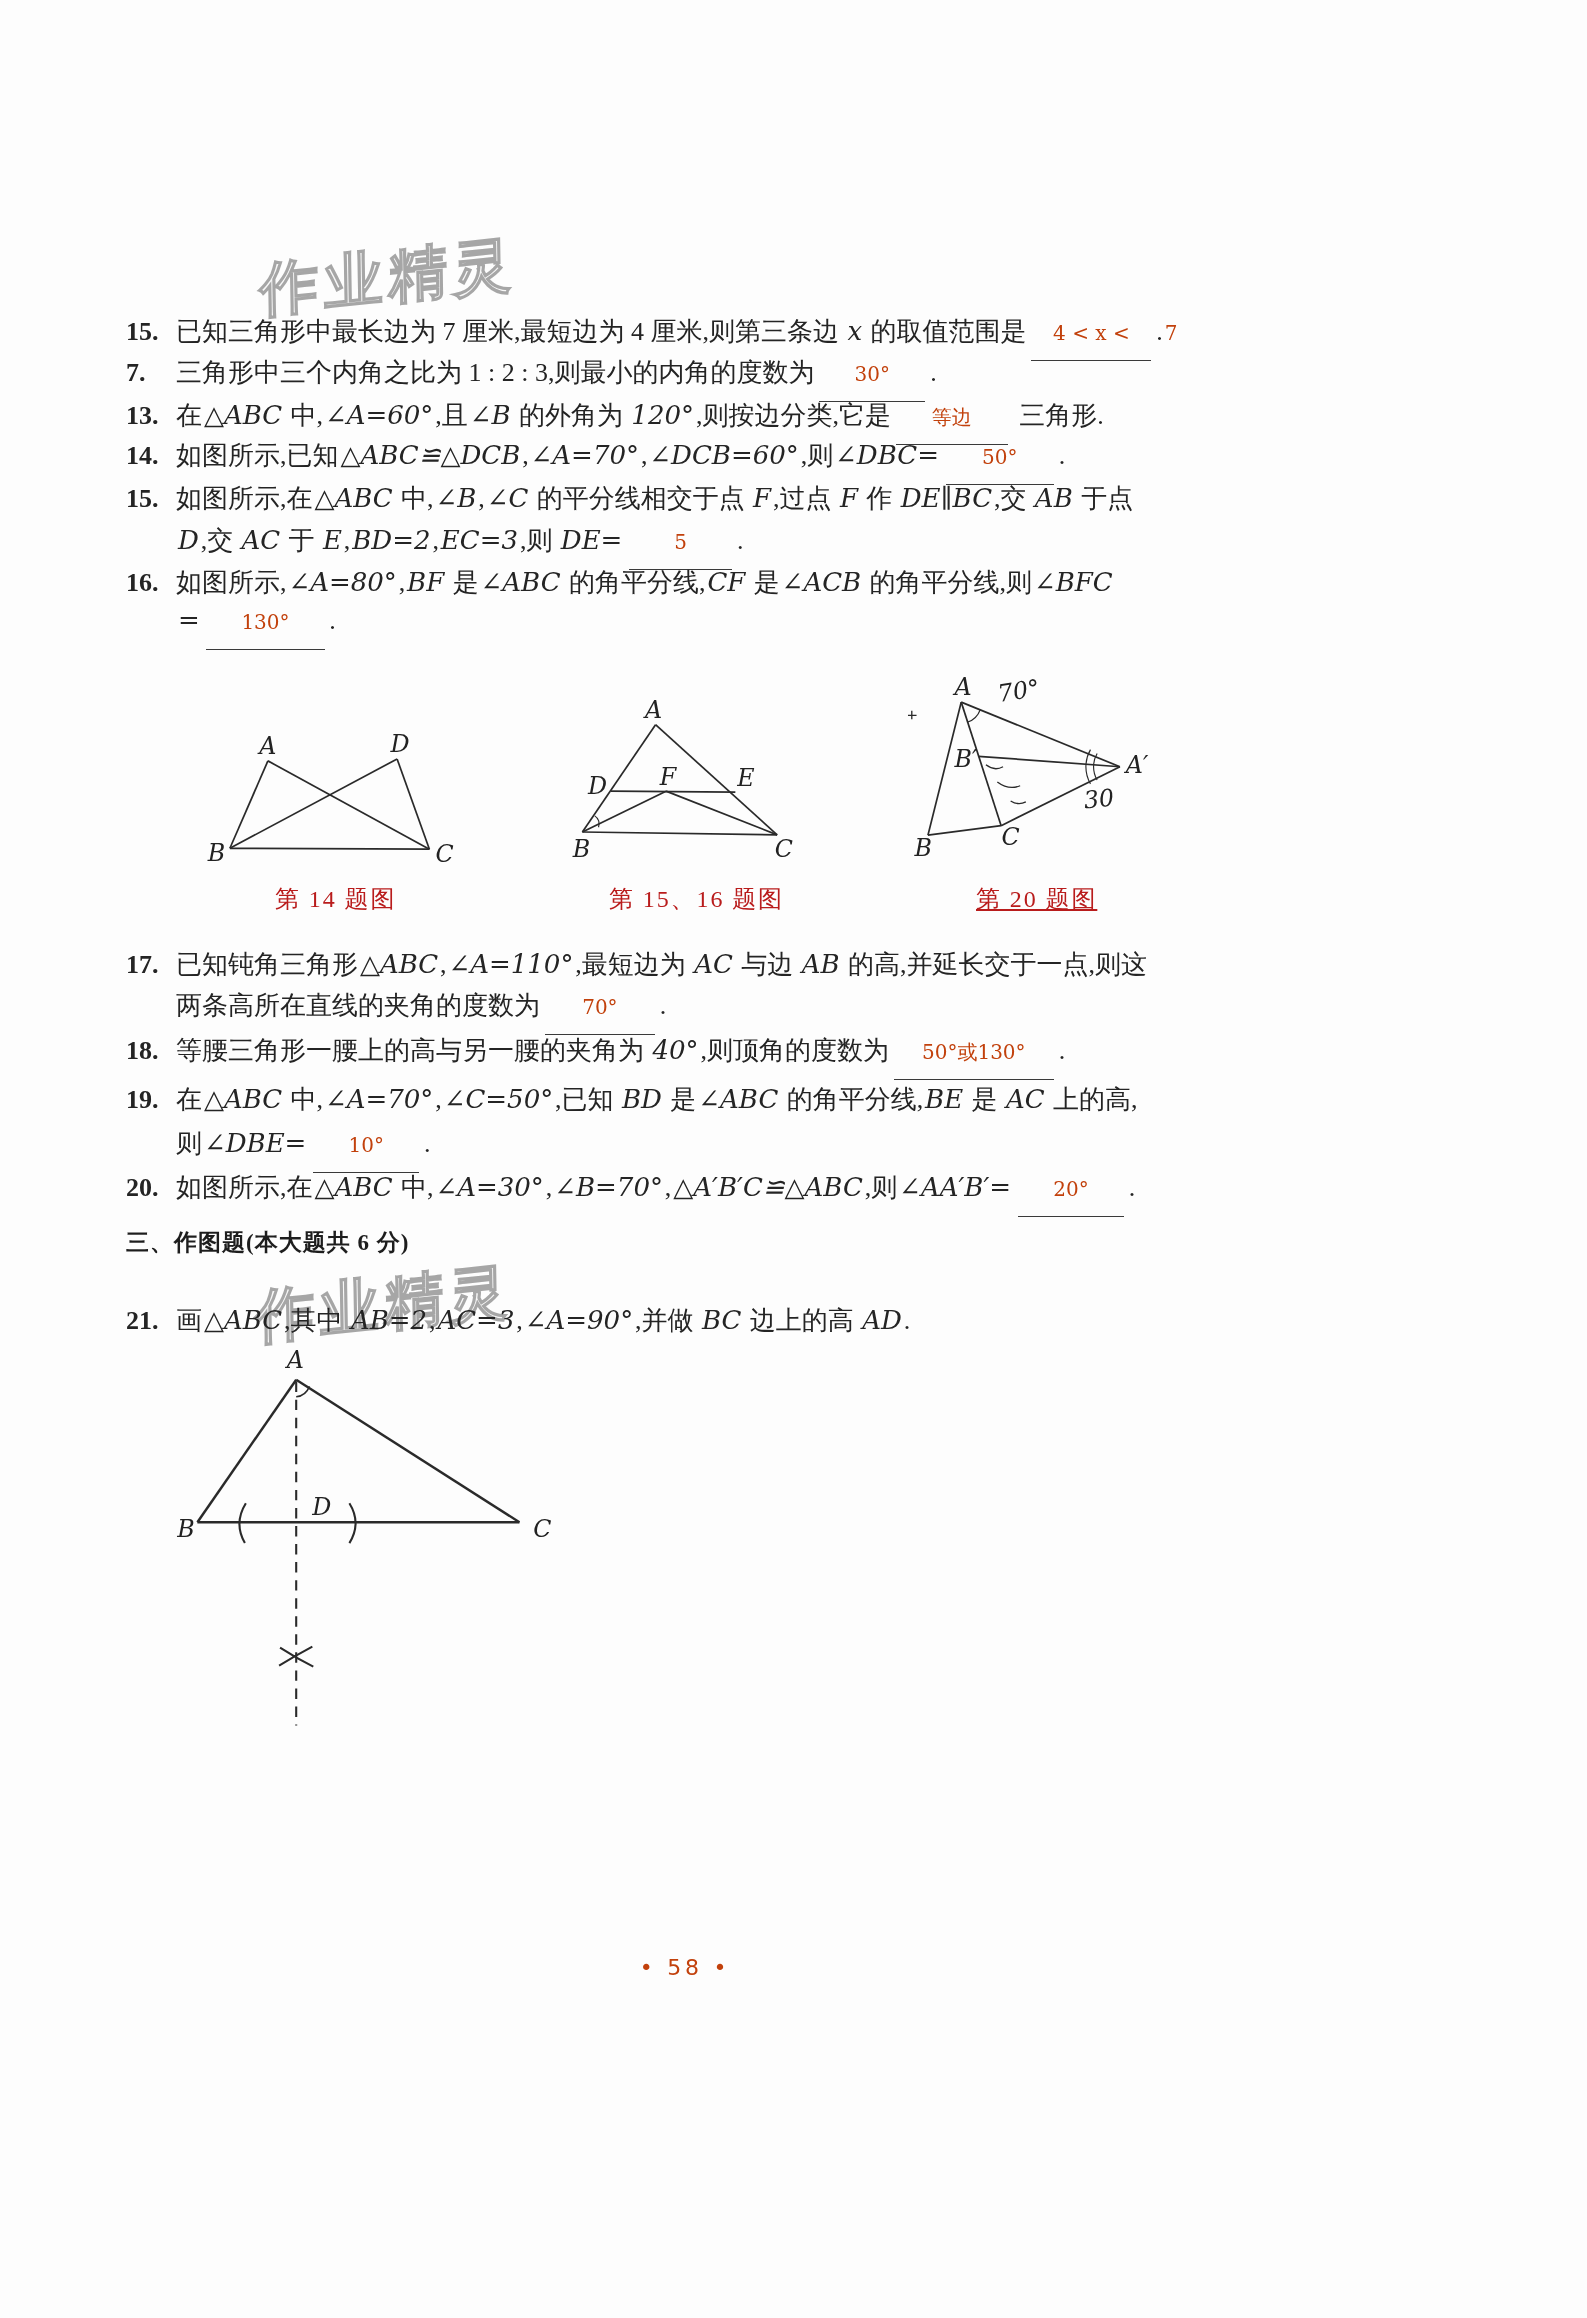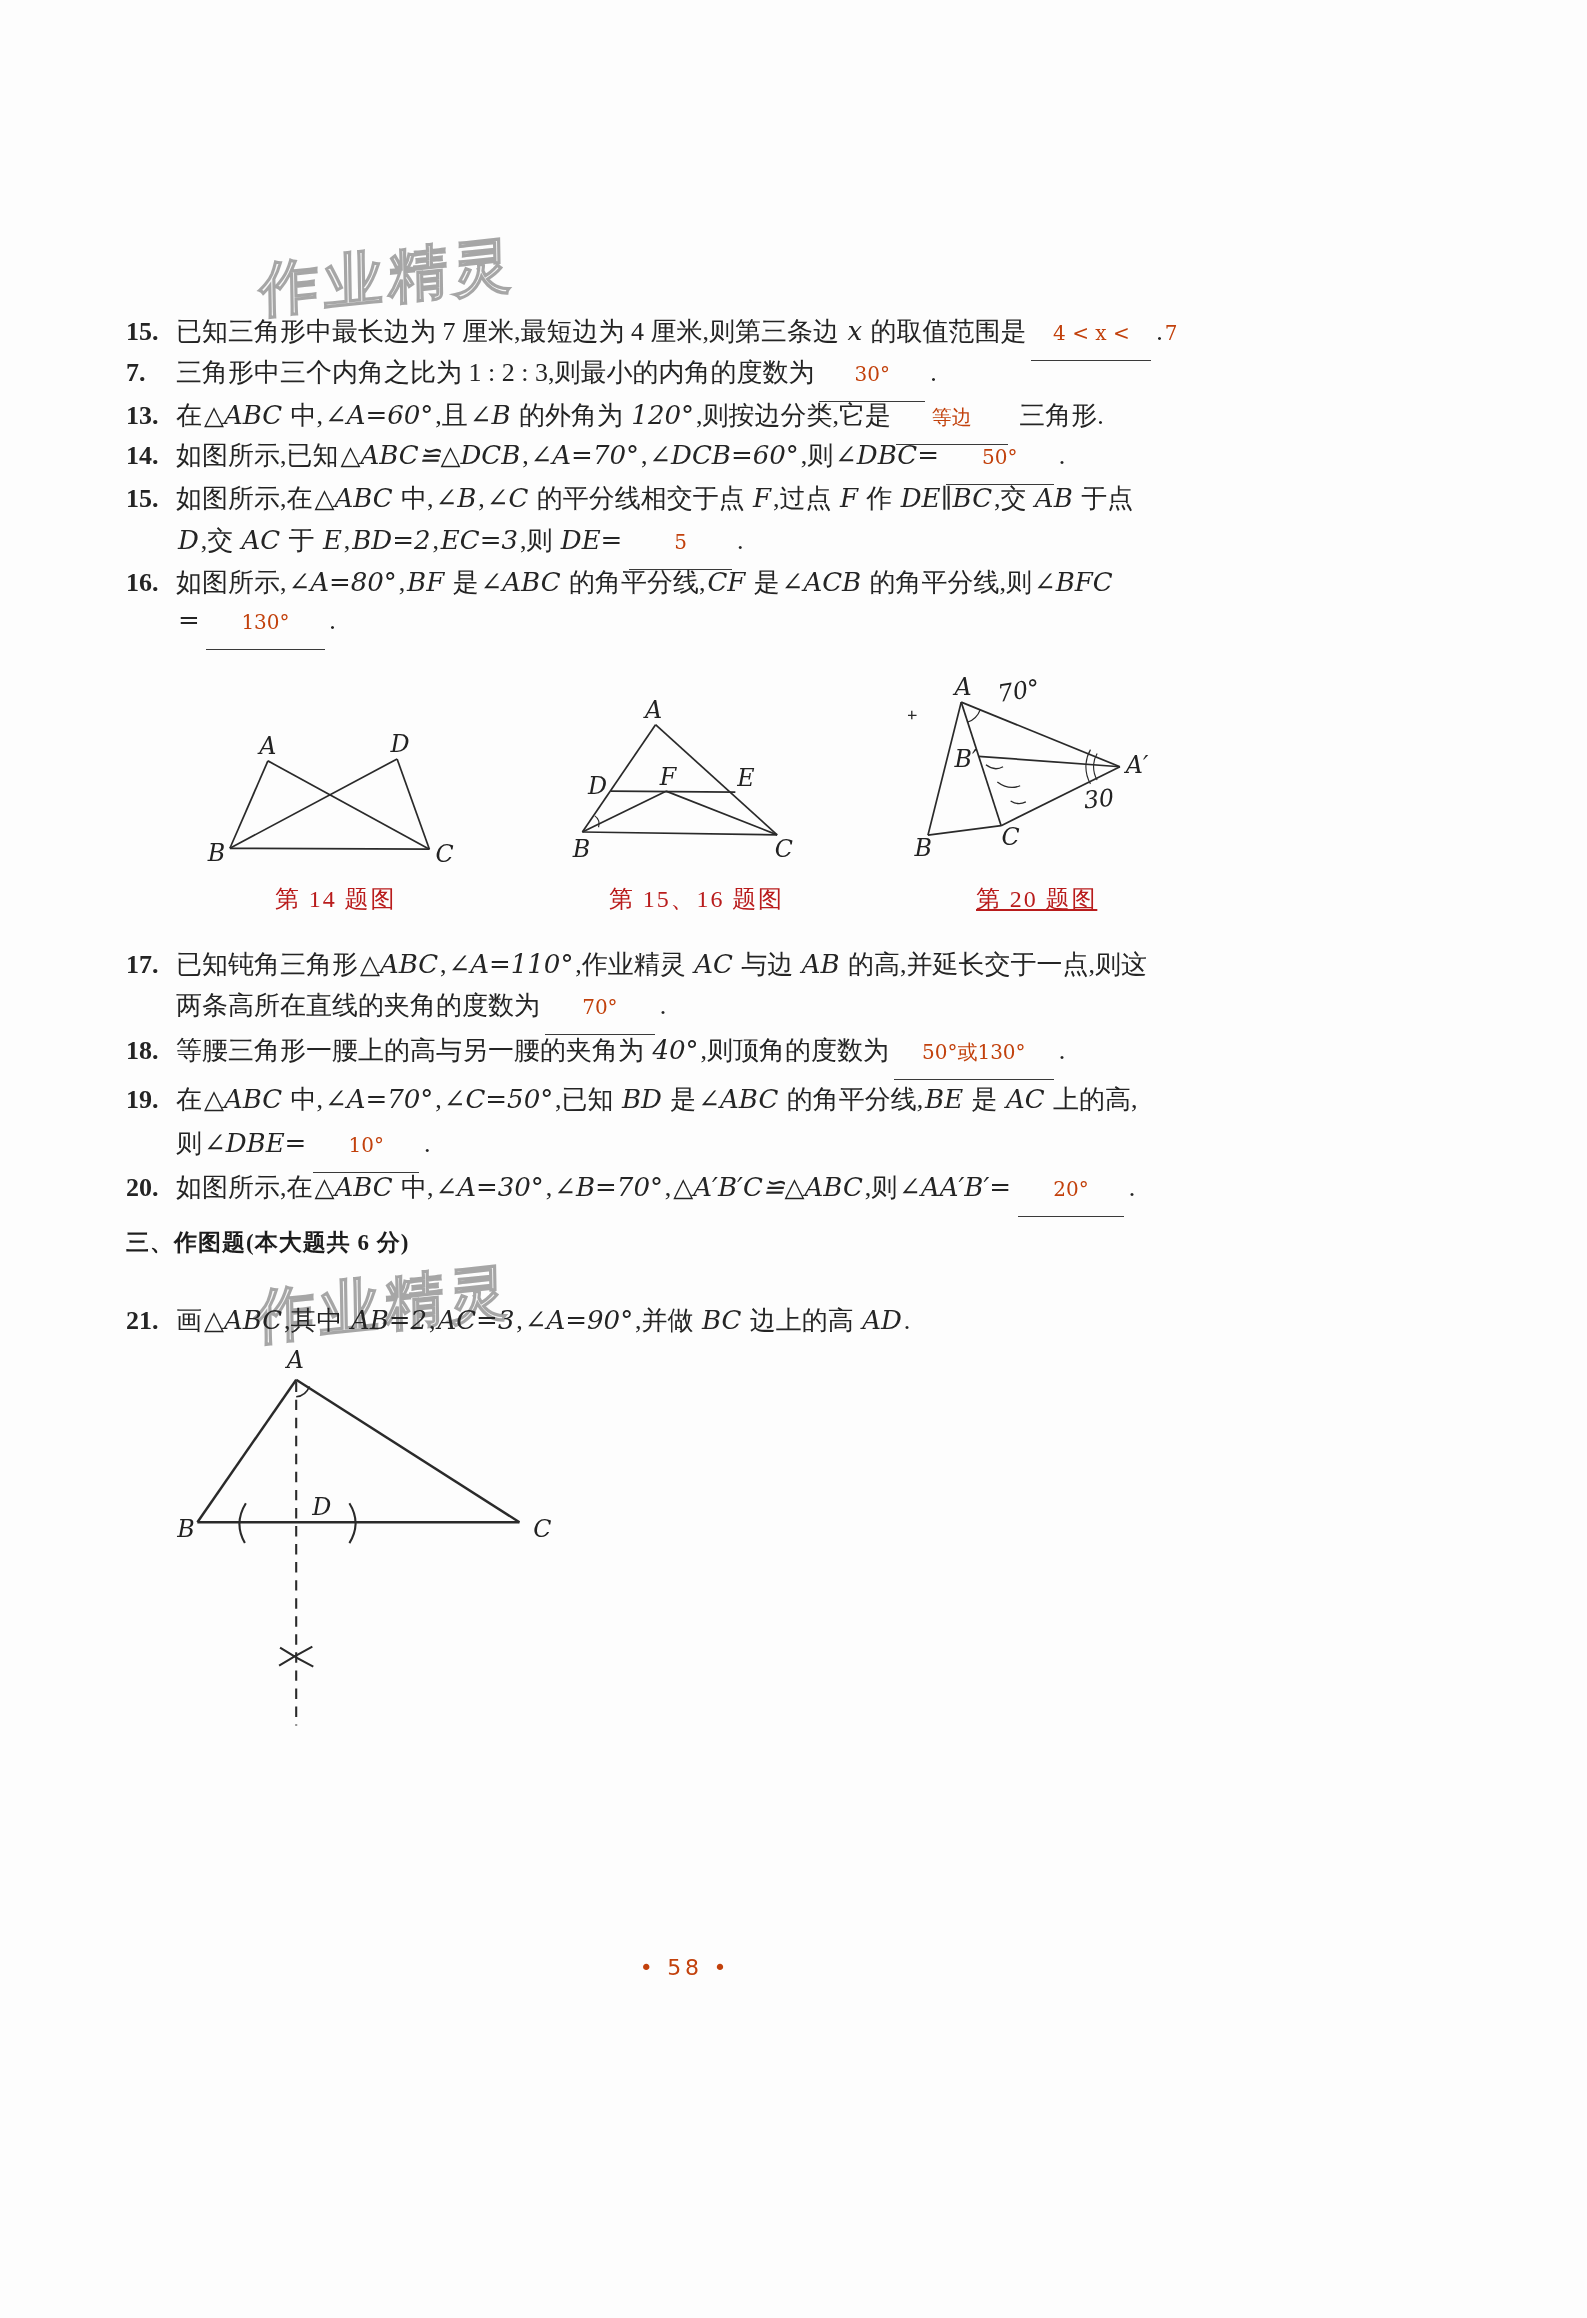--- a/index.html
+++ b/index.html
@@ -106,21 +106,21 @@
 
   <div>
       <div class="qrow" style="top: 314px;"><span class="qnum">15.</span><span class="seg-t">已知三角形中最长边为 7 厘米,最短边为 4 厘米,则第三条边 </span><span class="seg-m">x</span><span class="seg-t"> 的取值范围是</span><span class="ansblank" style="min-width: 105px;"><span class="ansblue">4 &lt; x &lt;</span></span><span class="seg-t">.</span><span class="ansblue">7</span></div>
       <div class="qrow" style="top: 356px;"><span class="qnum">7.</span><span class="seg-t">三角形中三个内角之比为 1 : 2 : 3,则最小的内角的度数为</span><span class="ansblank" style="min-width: 91px;"><span class="ansblue">30°</span></span><span class="seg-t">.</span></div>
       <div class="qrow" style="top: 398px;"><span class="qnum">13.</span><span class="seg-t">在</span><span class="seg-m">△ABC</span><span class="seg-t"> 中,</span><span class="seg-m">∠A=60°</span><span class="seg-t">,且</span><span class="seg-m">∠B</span><span class="seg-t"> 的外角为 </span><span class="seg-m">120°</span><span class="seg-t">,则按边分类,它是</span><span class="ansblank" style="min-width: 97px;"><span class="ansblue">等边</span></span><span class="seg-t"> 三角形.</span></div>
       <div class="qrow" style="top: 438px;"><span class="qnum">14.</span><span class="seg-t">如图所示,已知</span><span class="seg-m">△ABC≌△DCB</span><span class="seg-t">,</span><span class="seg-m">∠A=70°</span><span class="seg-t">,</span><span class="seg-m">∠DCB=60°</span><span class="seg-t">,则</span><span class="seg-m">∠DBC=</span><span class="ansblank" style="min-width: 93px;"><span class="ansblue">50°</span></span><span class="seg-t">.</span></div>
       <div class="qrow" style="top: 481px;"><span class="qnum">15.</span><span class="seg-t">如图所示,在</span><span class="seg-m">△ABC</span><span class="seg-t"> 中,</span><span class="seg-m">∠B</span><span class="seg-t">,</span><span class="seg-m">∠C</span><span class="seg-t"> 的平分线相交于点 </span><span class="seg-m">F</span><span class="seg-t">,过点 </span><span class="seg-m">F</span><span class="seg-t"> 作 </span><span class="seg-m">DE∥BC</span><span class="seg-t">,交 </span><span class="seg-m">AB</span><span class="seg-t"> 于点</span></div>
       <div class="qrow" style="top: 523px;"><span class="qnum"></span><span class="seg-m">D</span><span class="seg-t">,交 </span><span class="seg-m">AC</span><span class="seg-t"> 于 </span><span class="seg-m">E</span><span class="seg-t">,</span><span class="seg-m">BD=2</span><span class="seg-t">,</span><span class="seg-m">EC=3</span><span class="seg-t">,则 </span><span class="seg-m">DE=</span><span class="ansblank" style="min-width: 88px;"><span class="ansblue">5</span></span><span class="seg-t">.</span></div>
       <div class="qrow" style="top: 565px;"><span class="qnum">16.</span><span class="seg-t">如图所示,</span><span class="seg-m">∠A=80°</span><span class="seg-t">,</span><span class="seg-m">BF</span><span class="seg-t"> 是</span><span class="seg-m">∠ABC</span><span class="seg-t"> 的角平分线,</span><span class="seg-m">CF</span><span class="seg-t"> 是</span><span class="seg-m">∠ACB</span><span class="seg-t"> 的角平分线,则</span><span class="seg-m">∠BFC</span></div>
       <div class="qrow" style="top: 603px;"><span class="qnum"></span><span class="seg-m">=</span><span class="ansblank" style="min-width: 103px;"><span class="ansblue">130°</span></span><span class="seg-t">.</span></div>
-      <div class="qrow" style="top: 947px;"><span class="qnum">17.</span><span class="seg-t">已知钝角三角形</span><span class="seg-m">△ABC</span><span class="seg-t">,</span><span class="seg-m">∠A=110°</span><span class="seg-t">,作业精灵 </span><span class="seg-m">AC</span><span class="seg-t"> 与边 </span><span class="seg-m">AB</span><span class="seg-t"> 的高,并延长交于一点,则这</span></div>
+      <div class="qrow" style="top: 947px;"><span class="qnum">17.</span><span class="seg-t">已知钝角三角形</span><span class="seg-m">△ABC</span><span class="seg-t">,</span><span class="seg-m">∠A=110°</span><span class="seg-t">,最短边为 </span><span class="seg-m">AC</span><span class="seg-t"> 与边 </span><span class="seg-m">AB</span><span class="seg-t"> 的高,并延长交于一点,则这</span></div>
       <div class="qrow" style="top: 989px;"><span class="qnum"></span><span class="seg-t">两条高所在直线的夹角的度数为</span><span class="ansblank" style="min-width: 95px;"><span class="ansblue">70°</span></span><span class="seg-t">.</span></div>
       <div class="qrow" style="top: 1033px;"><span class="qnum">18.</span><span class="seg-t">等腰三角形一腰上的高与另一腰的夹角为 </span><span class="seg-m">40°</span><span class="seg-t">,则顶角的度数为</span><span class="ansblank" style="min-width: 145px;"><span class="ansblue">50°或130°</span></span><span class="seg-t">.</span></div>
       <div class="qrow" style="top: 1082px;"><span class="qnum">19.</span><span class="seg-t">在</span><span class="seg-m">△ABC</span><span class="seg-t"> 中,</span><span class="seg-m">∠A=70°</span><span class="seg-t">,</span><span class="seg-m">∠C=50°</span><span class="seg-t">,已知 </span><span class="seg-m">BD</span><span class="seg-t"> 是</span><span class="seg-m">∠ABC</span><span class="seg-t"> 的角平分线,</span><span class="seg-m">BE</span><span class="seg-t"> 是 </span><span class="seg-m">AC</span><span class="seg-t"> 上的高,</span></div>
       <div class="qrow" style="top: 1126px;"><span class="qnum"></span><span class="seg-t">则</span><span class="seg-m">∠DBE=</span><span class="ansblank" style="min-width: 91px;"><span class="ansblue">10°</span></span><span class="seg-t">.</span></div>
       <div class="qrow" style="top: 1170px;"><span class="qnum">20.</span><span class="seg-t">如图所示,在</span><span class="seg-m">△ABC</span><span class="seg-t"> 中,</span><span class="seg-m">∠A=30°</span><span class="seg-t">,</span><span class="seg-m">∠B=70°</span><span class="seg-t">,</span><span class="seg-m">△A′B′C≌△ABC</span><span class="seg-t">,则</span><span class="seg-m">∠AA′B′=</span><span class="ansblank" style="min-width: 91px;"><span class="ansblue">20°</span></span><span class="seg-t">.</span></div>
       <div class="qrow" style="top: 1303px;"><span class="qnum">21.</span><span class="seg-t">画</span><span class="seg-m">△ABC</span><span class="seg-t">,其中 </span><span class="seg-m">AB=2</span><span class="seg-t">,</span><span class="seg-m">AC=3</span><span class="seg-t">,</span><span class="seg-m">∠A=90°</span><span class="seg-t">,并做 </span><span class="seg-m">BC</span><span class="seg-t"> 边上的高 </span><span class="seg-m">AD</span><span class="seg-t">.</span></div>
     </div>
 
   <div class="heading">三、作图题(本大题共 6 分)</div>
 

